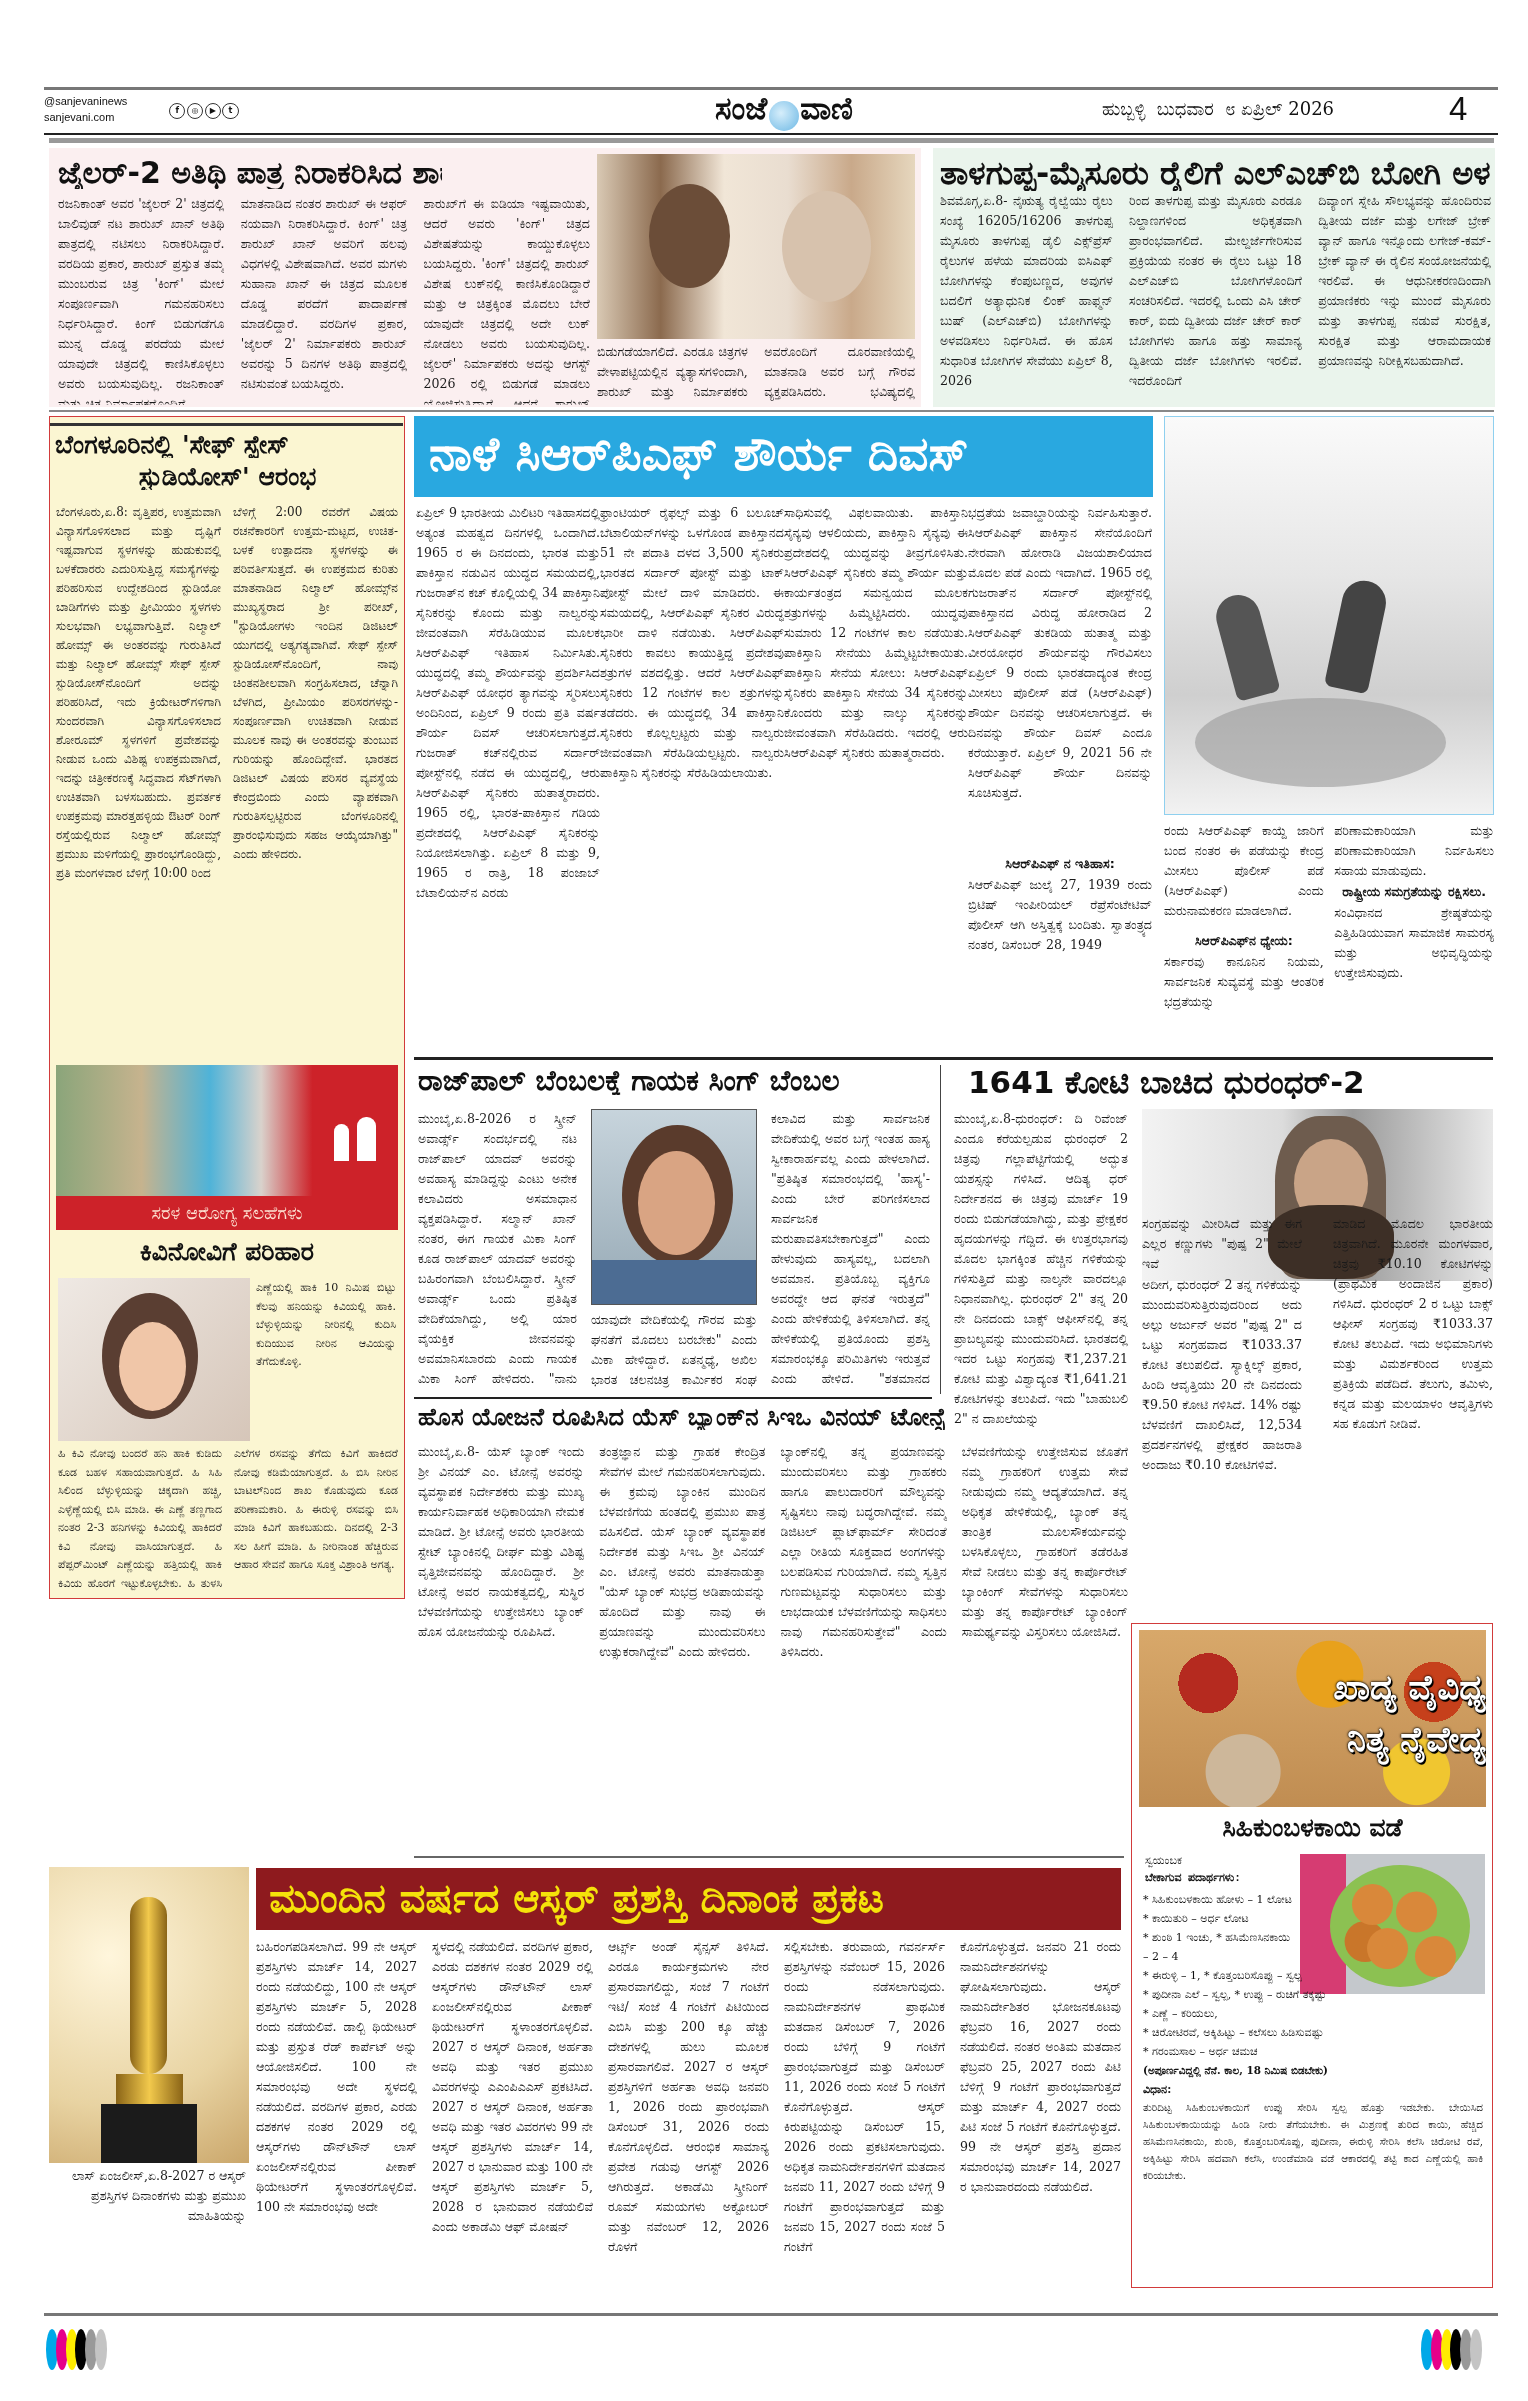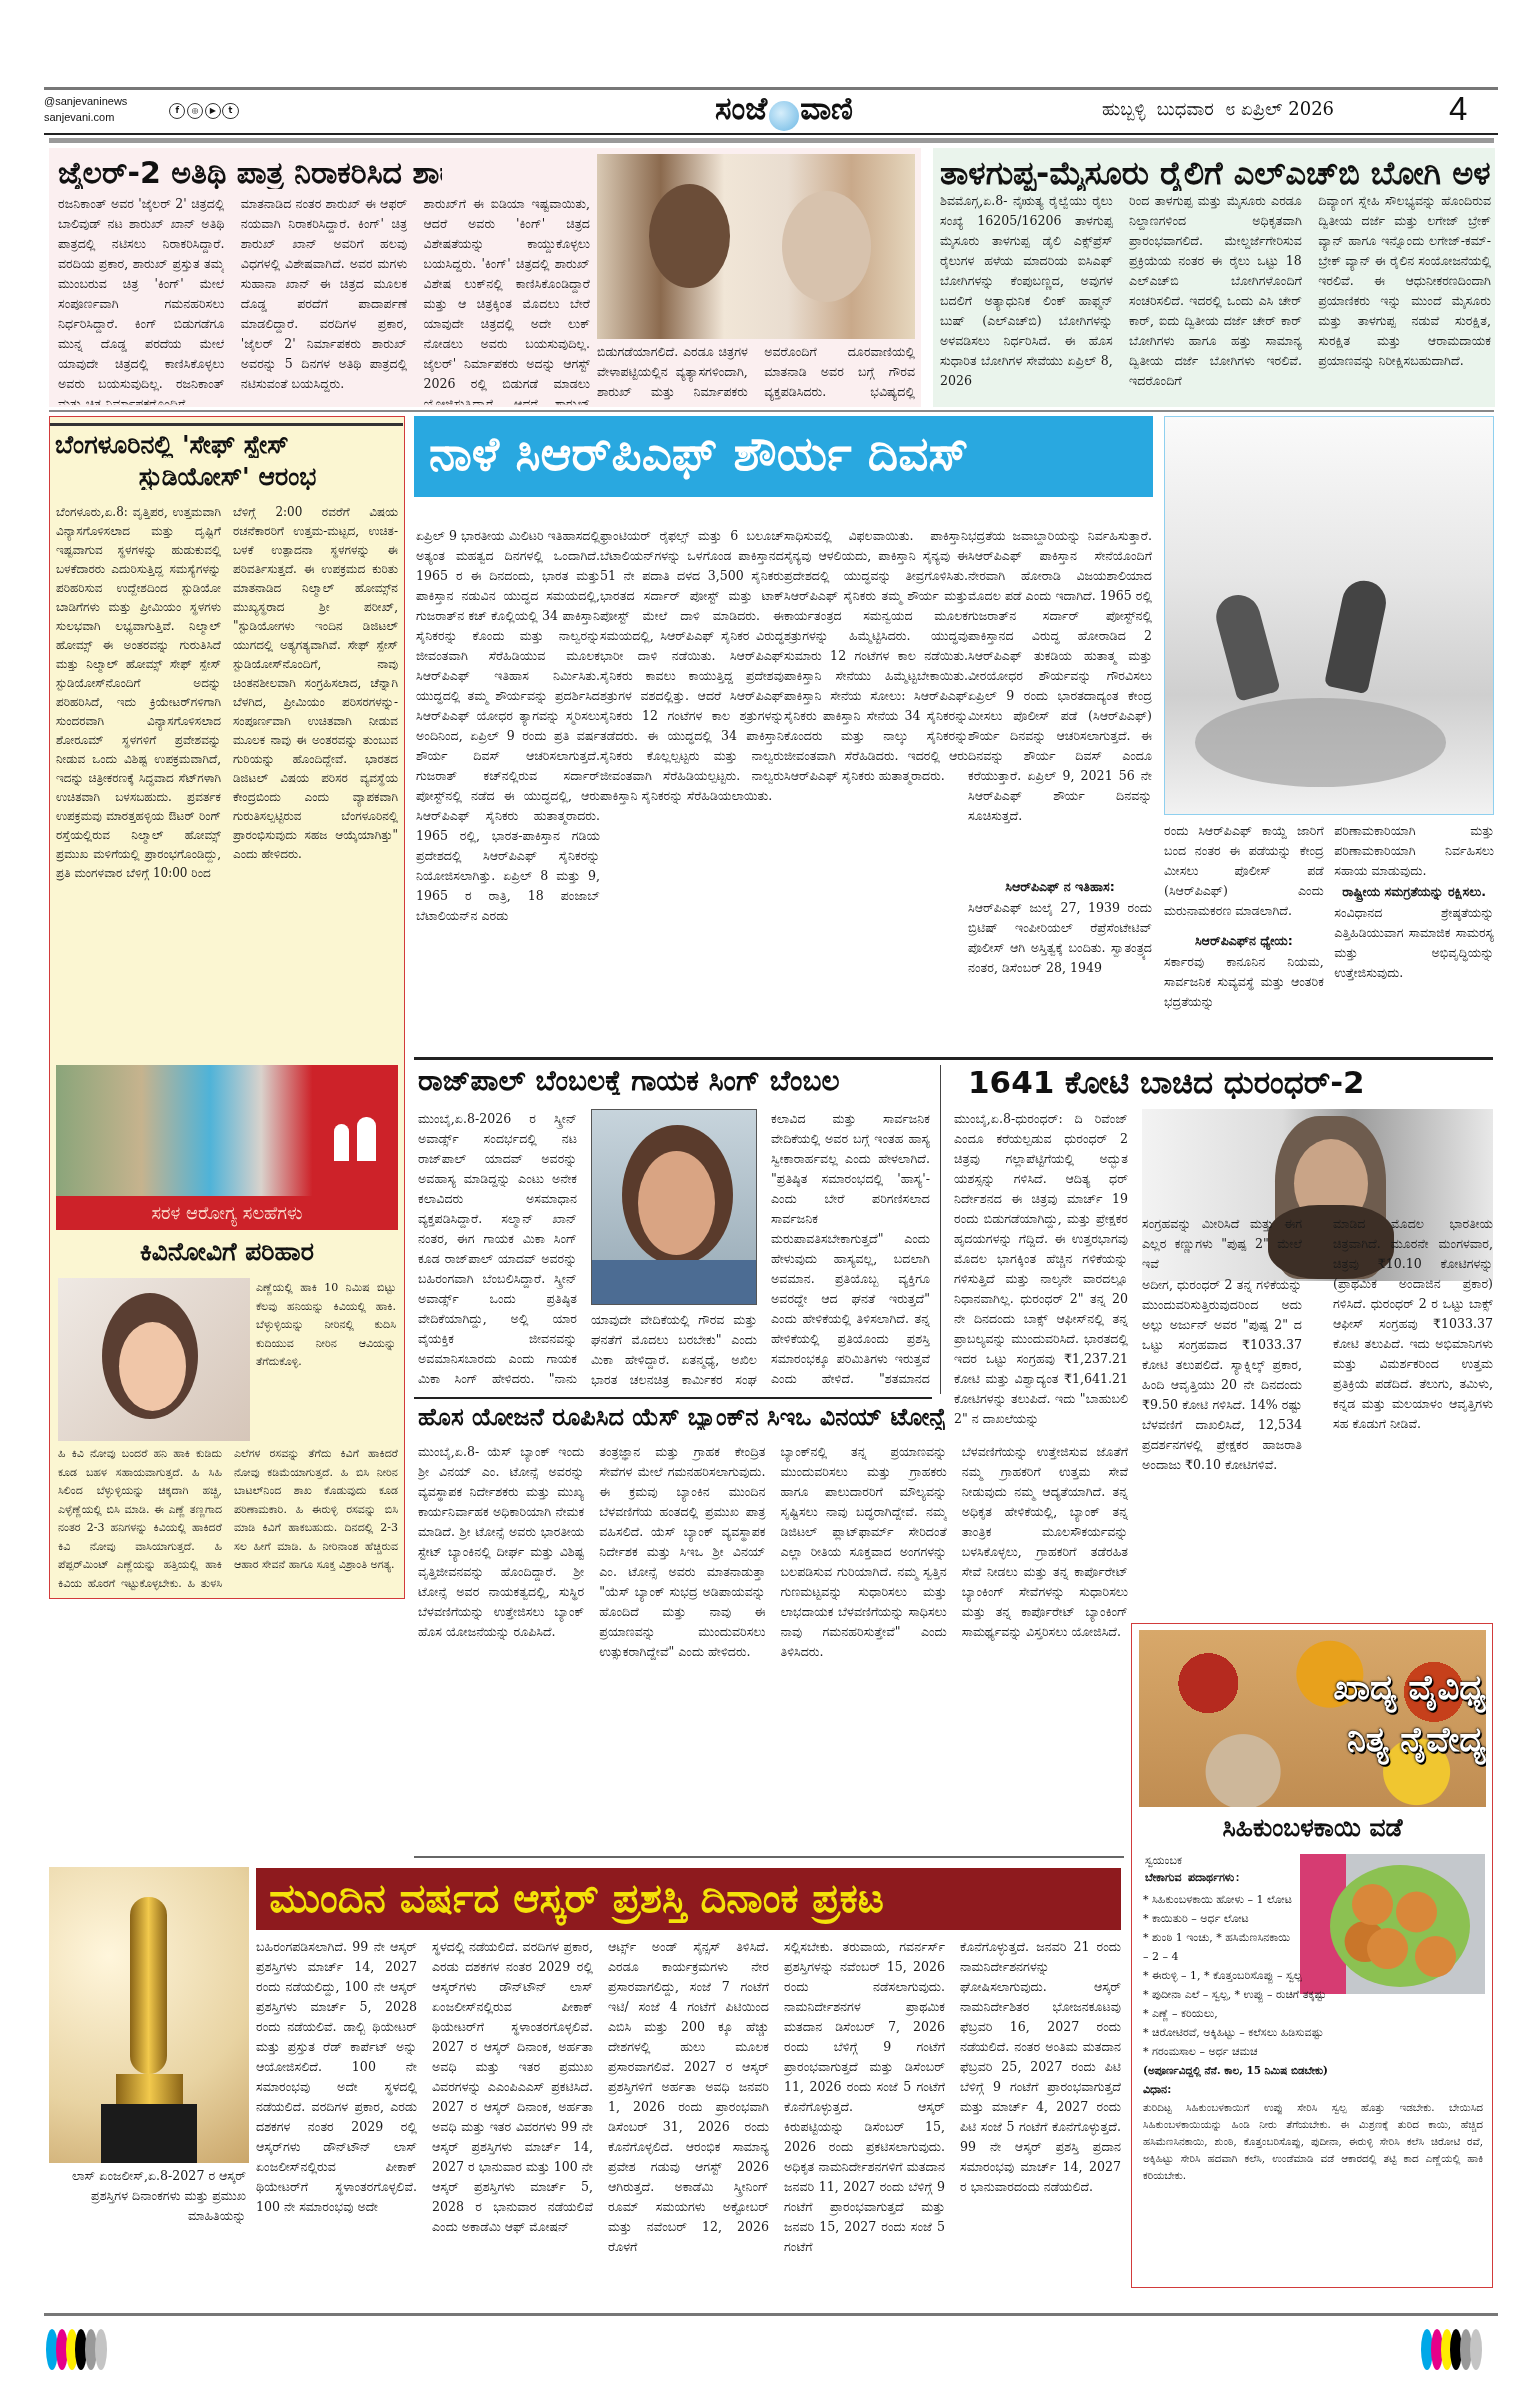--- a/index.html
+++ b/index.html
@@ -86,21 +86,21 @@
 <div class="abs photo" style="left:58px;top:1278px;width:192px;height:163px;background:linear-gradient(135deg,#efe9e4,#d6c6b9)">
   <div style="position:absolute;left:44px;top:15px;width:96px;height:126px;border-radius:50%;background:#5a3e32"></div>
   <div style="position:absolute;left:61px;top:44px;width:67px;height:89px;border-radius:50%;background:#f0c6a8"></div>
 </div>
 <div class="abs txt" style="left:256px;top:1279px;width:140px;height:163px;font-size:11px;line-height:18.5px">ಎಣ್ಣೆಯಲ್ಲಿ ಹಾಕಿ 10 ನಿಮಿಷ ಬಿಟ್ಟು ಕೆಲವು ಹನಿಯನ್ನು ಕಿವಿಯಲ್ಲಿ ಹಾಕಿ. ಬೆಳ್ಳುಳ್ಳಿಯನ್ನು ನೀರಿನಲ್ಲಿ ಕುದಿಸಿ ಕುದಿಯುವ ನೀರಿನ ಆವಿಯನ್ನು ತೆಗೆದುಕೊಳ್ಳಿ.</div>
 <div class="abs txt" style="left:58px;top:1445px;width:340px;height:148px;font-size:11px;line-height:18.5px;column-count:2;column-gap:12px">ಹಿ ಕಿವಿ ನೋವು ಬಂದರೆ ಹನಿ ಹಾಕಿ ಕುಡಿದು ಕೂಡ ಬಹಳ ಸಹಾಯವಾಗುತ್ತದೆ. ಹಿ ಸಿಹಿ ಸಿಲಿಂದ ಬೆಳ್ಳುಳ್ಳಿಯನ್ನು ಚಿಕ್ಕದಾಗಿ ಹಚ್ಚಿ, ಎಳ್ಳೆಣ್ಣೆಯಲ್ಲಿ ಬಿಸಿ ಮಾಡಿ. ಈ ಎಣ್ಣೆ ತಣ್ಣಗಾದ ನಂತರ 2-3 ಹನಿಗಳನ್ನು ಕಿವಿಯಲ್ಲಿ ಹಾಕಿದರೆ ಕಿವಿ ನೋವು ವಾಸಿಯಾಗುತ್ತದೆ. ಹಿ ಪೆಪ್ಪರ್‌ಮಿಂಟ್ ಎಣ್ಣೆಯನ್ನು ಹತ್ತಿಯಲ್ಲಿ ಹಾಕಿ ಕಿವಿಯ ಹೊರಗೆ ಇಟ್ಟುಕೊಳ್ಳಬೇಕು. ಹಿ ತುಳಸಿ ಎಲೆಗಳ ರಸವನ್ನು ತೆಗೆದು ಕಿವಿಗೆ ಹಾಕಿದರೆ ನೋವು ಕಡಿಮೆಯಾಗುತ್ತದೆ. ಹಿ ಬಿಸಿ ನೀರಿನ ಬಾಟಲ್‌ನಿಂದ ಶಾಖ ಕೊಡುವುದು ಕೂಡ ಪರಿಣಾಮಕಾರಿ. ಹಿ ಈರುಳ್ಳಿ ರಸವನ್ನು ಬಿಸಿ ಮಾಡಿ ಕಿವಿಗೆ ಹಾಕಬಹುದು. ದಿನದಲ್ಲಿ 2-3 ಸಲ ಹೀಗೆ ಮಾಡಿ. ಹಿ ನೀರಿನಾಂಶ ಹೆಚ್ಚಿರುವ ಆಹಾರ ಸೇವನೆ ಹಾಗೂ ಸೂಕ್ತ ವಿಶ್ರಾಂತಿ ಅಗತ್ಯ.</div>
 
 <div class="abs" style="left:414px;top:416px;width:739px;height:81px;background:#29a8e0">
   <div class="hd" style="color:#fff;font-size:47px;padding:13.3px 15px">ನಾಳೆ ಸಿಆರ್‌ಪಿಎಫ್ ಶೌರ್ಯ ದಿವಸ್</div>
 </div>
-<div class="abs cols" style="left:416px;top:526px;width:736px;height:532px;gap:0">
+<div class="abs cols" style="left:416px;top:503px;width:736px;height:532px;gap:0">
   <div class="txt">ಏಪ್ರಿಲ್ 9 ಭಾರತೀಯ ಮಿಲಿಟರಿ ಇತಿಹಾಸದಲ್ಲಿ ಅತ್ಯಂತ ಮಹತ್ವದ ದಿನಗಳಲ್ಲಿ ಒಂದಾಗಿದೆ. 1965 ರ ಈ ದಿನದಂದು, ಭಾರತ ಮತ್ತು ಪಾಕಿಸ್ತಾನ ನಡುವಿನ ಯುದ್ಧದ ಸಮಯದಲ್ಲಿ, ಗುಜರಾತ್‌ನ ಕಚ್ ಕೊಲ್ಲಿಯಲ್ಲಿ 34 ಪಾಕಿಸ್ತಾನಿ ಸೈನಿಕರನ್ನು ಕೊಂದು ಮತ್ತು ನಾಲ್ವರನ್ನು ಜೀವಂತವಾಗಿ ಸೆರೆಹಿಡಿಯುವ ಮೂಲಕ ಸಿಆರ್‌ಪಿಎಫ್ ಇತಿಹಾಸ ನಿರ್ಮಿಸಿತು. ಯುದ್ಧದಲ್ಲಿ ತಮ್ಮ ಶೌರ್ಯವನ್ನು ಪ್ರದರ್ಶಿಸಿದ ಸಿಆರ್‌ಪಿಎಫ್ ಯೋಧರ ತ್ಯಾಗವನ್ನು ಸ್ಮರಿಸಲು ಅಂದಿನಿಂದ, ಏಪ್ರಿಲ್ 9 ರಂದು ಪ್ರತಿ ವರ್ಷ ಶೌರ್ಯ ದಿವಸ್ ಆಚರಿಸಲಾಗುತ್ತದೆ. ಗುಜರಾತ್ ಕಚ್‌ನಲ್ಲಿರುವ ಸರ್ದಾರ್ ಪೋಸ್ಟ್‌ನಲ್ಲಿ ನಡೆದ ಈ ಯುದ್ಧದಲ್ಲಿ, ಆರು ಸಿಆರ್‌ಪಿಎಫ್ ಸೈನಿಕರು ಹುತಾತ್ಮರಾದರು. 1965 ರಲ್ಲಿ, ಭಾರತ-ಪಾಕಿಸ್ತಾನ ಗಡಿಯ ಪ್ರದೇಶದಲ್ಲಿ ಸಿಆರ್‌ಪಿಎಫ್ ಸೈನಿಕರನ್ನು ನಿಯೋಜಿಸಲಾಗಿತ್ತು. ಏಪ್ರಿಲ್ 8 ಮತ್ತು 9, 1965 ರ ರಾತ್ರಿ, 18 ಪಂಜಾಬ್ ಬೆಟಾಲಿಯನ್‌ನ ಎರಡು</div>
   <div class="txt">ಫ್ರಾಂಟಿಯರ್ ರೈಫಲ್ಸ್ ಮತ್ತು 6 ಬಲೂಚ್ ಬೆಟಾಲಿಯನ್‌ಗಳನ್ನು ಒಳಗೊಂಡ ಪಾಕಿಸ್ತಾನದ 51 ನೇ ಪದಾತಿ ದಳದ 3,500 ಸೈನಿಕರು ಭಾರತದ ಸರ್ದಾರ್ ಪೋಸ್ಟ್ ಮತ್ತು ಟಾಕ್ ಪೋಸ್ಟ್ ಮೇಲೆ ದಾಳಿ ಮಾಡಿದರು. ಈ ಸಮಯದಲ್ಲಿ, ಸಿಆರ್‌ಪಿಎಫ್ ಸೈನಿಕರ ವಿರುದ್ಧ ಭಾರೀ ದಾಳಿ ನಡೆಯಿತು. ಸಿಆರ್‌ಪಿಎಫ್ ಸೈನಿಕರು ಕಾವಲು ಕಾಯುತ್ತಿದ್ದ ಪ್ರದೇಶವು ಶತ್ರುಗಳ ವಶದಲ್ಲಿತ್ತು. ಆದರೆ ಸಿಆರ್‌ಪಿಎಫ್ ಸೈನಿಕರು 12 ಗಂಟೆಗಳ ಕಾಲ ಶತ್ರುಗಳನ್ನು ತಡೆದರು. ಈ ಯುದ್ಧದಲ್ಲಿ 34 ಪಾಕಿಸ್ತಾನಿ ಸೈನಿಕರು ಕೊಲ್ಲಲ್ಪಟ್ಟರು ಮತ್ತು ನಾಲ್ವರು ಜೀವಂತವಾಗಿ ಸೆರೆಹಿಡಿಯಲ್ಪಟ್ಟರು. ನಾಲ್ವರು ಪಾಕಿಸ್ತಾನಿ ಸೈನಿಕರನ್ನು ಸೆರೆಹಿಡಿಯಲಾಯಿತು.</div>
   <div class="txt">ಸಾಧಿಸುವಲ್ಲಿ ವಿಫಲವಾಯಿತು. ಪಾಕಿಸ್ತಾನಿ ಸೈನ್ಯವು ಆಳಲಿಯದು, ಪಾಕಿಸ್ತಾನಿ ಸೈನ್ಯವು ಈ ಪ್ರದೇಶದಲ್ಲಿ ಯುದ್ಧವನ್ನು ತೀವ್ರಗೊಳಿಸಿತು. ಸಿಆರ್‌ಪಿಎಫ್ ಸೈನಿಕರು ತಮ್ಮ ಶೌರ್ಯ ಮತ್ತು ಕಾರ್ಯತಂತ್ರದ ಸಮನ್ವಯದ ಮೂಲಕ ಶತ್ರುಗಳನ್ನು ಹಿಮ್ಮೆಟ್ಟಿಸಿದರು. ಯುದ್ಧವು ಸುಮಾರು 12 ಗಂಟೆಗಳ ಕಾಲ ನಡೆಯಿತು. ಪಾಕಿಸ್ತಾನಿ ಸೇನೆಯು ಹಿಮ್ಮೆಟ್ಟಬೇಕಾಯಿತು. ಪಾಕಿಸ್ತಾನಿ ಸೇನೆಯ ಸೋಲು: ಸಿಆರ್‌ಪಿಎಫ್ ಸೈನಿಕರು ಪಾಕಿಸ್ತಾನಿ ಸೇನೆಯ 34 ಸೈನಿಕರನ್ನು ಕೊಂದರು ಮತ್ತು ನಾಲ್ಕು ಸೈನಿಕರನ್ನು ಜೀವಂತವಾಗಿ ಸೆರೆಹಿಡಿದರು. ಇದರಲ್ಲಿ ಆರು ಸಿಆರ್‌ಪಿಎಫ್ ಸೈನಿಕರು ಹುತಾತ್ಮರಾದರು.</div>
   <div>
     <div class="txt" style="height:347px">ಭದ್ರತೆಯ ಜವಾಬ್ದಾರಿಯನ್ನು ನಿರ್ವಹಿಸುತ್ತಾರೆ. ಸಿಆರ್‌ಪಿಎಫ್ ಪಾಕಿಸ್ತಾನ ಸೇನೆಯೊಂದಿಗೆ ನೇರವಾಗಿ ಹೋರಾಡಿ ವಿಜಯಶಾಲಿಯಾದ ಮೊದಲ ಪಡೆ ಎಂದು ಇದಾಗಿದೆ. 1965 ರಲ್ಲಿ ಗುಜರಾತ್‌ನ ಸರ್ದಾರ್ ಪೋಸ್ಟ್‌ನಲ್ಲಿ ಪಾಕಿಸ್ತಾನದ ವಿರುದ್ಧ ಹೋರಾಡಿದ 2 ಸಿಆರ್‌ಪಿಎಫ್ ತುಕಡಿಯ ಹುತಾತ್ಮ ಮತ್ತು ವೀರಯೋಧರ ಶೌರ್ಯವನ್ನು ಗೌರವಿಸಲು ಏಪ್ರಿಲ್ 9 ರಂದು ಭಾರತದಾದ್ಯಂತ ಕೇಂದ್ರ ಮೀಸಲು ಪೊಲೀಸ್ ಪಡೆ (ಸಿಆರ್‌ಪಿಎಫ್) ಶೌರ್ಯ ದಿನವನ್ನು ಆಚರಿಸಲಾಗುತ್ತದೆ. ಈ ದಿನವನ್ನು ಶೌರ್ಯ ದಿವಸ್ ಎಂದೂ ಕರೆಯುತ್ತಾರೆ. ಏಪ್ರಿಲ್ 9, 2021 56 ನೇ ಸಿಆರ್‌ಪಿಎಫ್ ಶೌರ್ಯ ದಿನವನ್ನು ಸೂಚಿಸುತ್ತದೆ.</div>
     <div class="sub" style="margin:6px 0 3px">ಸಿಆರ್‌ಪಿಎಫ್ ನ ಇತಿಹಾಸ:</div>
     <div class="txt">ಸಿಆರ್‌ಪಿಎಫ್ ಜುಲೈ 27, 1939 ರಂದು ಬ್ರಿಟಿಷ್ ಇಂಪೀರಿಯಲ್ ರೆಪ್ರೆಸೆಂಟೇಟಿವ್ ಪೊಲೀಸ್ ಆಗಿ ಅಸ್ತಿತ್ವಕ್ಕೆ ಬಂದಿತು. ಸ್ವಾತಂತ್ರ್ಯದ ನಂತರ, ಡಿಸೆಂಬರ್ 28, 1949</div>
   </div>
 </div>
 <div class="abs photo" style="left:1164px;top:416px;width:330px;height:399px;background:linear-gradient(180deg,#fafafa 0%,#e6e6e6 40%,#cfcfcf 70%,#f2f2f2 100%);border:1.5px solid #8fd0ef">
@@ -171,21 +171,21 @@
 </div>
 <div class="abs" style="left:1143px;top:1890px;width:340px;font-size:11px;line-height:19px;font-family:'DejaVu Serif',serif">
   <div style="width:152px">* ಸಿಹಿಕುಂಬಳಕಾಯಿ ಹೋಳು – 1 ಲೋಟ</div>
   <div style="width:152px">* ಕಾಯಿತುರಿ – ಅರ್ಧ ಲೋಟ</div>
   <div style="width:152px">* ಶುಂಠಿ 1 ಇಂಚು, * ಹಸಿಮೆಣಸಿನಕಾಯಿ – 2 – 4</div>
   <div>* ಈರುಳ್ಳಿ – 1, * ಕೊತ್ತಂಬರಿಸೊಪ್ಪು – ಸ್ವಲ್ಪ</div>
   <div>* ಪುದೀನಾ ಎಲೆ – ಸ್ವಲ್ಪ, * ಉಪ್ಪು – ರುಚಿಗೆ ತಕ್ಕಷ್ಟು</div>
   <div>* ಎಣ್ಣೆ – ಕರಿಯಲು,</div>
   <div>* ಚಿರೋಟಿರವೆ, ಅಕ್ಕಿಹಿಟ್ಟು – ಕಲೆಸಲು ಹಿಡಿಸುವಷ್ಟು</div>
   <div>* ಗರಂಮಸಾಲ – ಅರ್ಧ ಚಮಚ</div>
-  <div style="font-weight:bold;font-size:10.4px">(ಅಪೂರ್ಣವಿದ್ದಲ್ಲಿ ನೆನೆ. ಕಾಲ, 15 ನಿಮಿಷ ಬಿಡಬೇಕು)</div>
+  <div style="font-weight:bold;font-size:10.4px">(ಅಪೂರ್ಣವಿದ್ದಲ್ಲಿ ನೆನೆ. ಕಾಲ, 18 ನಿಮಿಷ ಬಿಡಬೇಕು)</div>
   <div style="font-weight:bold">ವಿಧಾನ:</div>
   <div class="txt" style="font-size:10.4px;line-height:17px">ತುರಿದಿಟ್ಟ ಸಿಹಿಕುಂಬಳಕಾಯಿಗೆ ಉಪ್ಪು ಸೇರಿಸಿ ಸ್ವಲ್ಪ ಹೊತ್ತು ಇಡಬೇಕು. ಬೇಯಿಸಿದ ಸಿಹಿಕುಂಬಳಕಾಯಿಯನ್ನು ಹಿಂಡಿ ನೀರು ತೆಗೆಯಬೇಕು. ಈ ಮಿಶ್ರಣಕ್ಕೆ ತುರಿದ ಕಾಯಿ, ಹೆಚ್ಚಿದ ಹಸಿಮೆಣಸಿನಕಾಯಿ, ಶುಂಠಿ, ಕೊತ್ತಂಬರಿಸೊಪ್ಪು, ಪುದೀನಾ, ಈರುಳ್ಳಿ ಸೇರಿಸಿ ಕಲೆಸಿ ಚಿರೋಟಿ ರವೆ, ಅಕ್ಕಿಹಿಟ್ಟು ಸೇರಿಸಿ ಹದವಾಗಿ ಕಲೆಸಿ, ಉಂಡೆಮಾಡಿ ವಡೆ ಆಕಾರದಲ್ಲಿ ತಟ್ಟಿ ಕಾದ ಎಣ್ಣೆಯಲ್ಲಿ ಹಾಕಿ ಕರಿಯಬೇಕು.</div>
 </div>
 
 <div class="abs" style="left:414px;top:1856px;width:710px;height:2.2px;background:#666"></div>
 <div class="abs photo" style="left:49px;top:1867px;width:200px;height:296px;background:radial-gradient(circle at 30% 30%,#fff6dc,#e8d3a2 60%,#caa66a)">
   <div style="position:absolute;left:81px;top:30px;width:37px;height:177px;border-radius:18px;background:linear-gradient(90deg,#8a6417,#f2c94c,#8a6417)"></div>
   <div style="position:absolute;left:67px;top:207px;width:67px;height:30px;background:linear-gradient(90deg,#8a6417,#f2c94c,#8a6417)"></div>
   <div style="position:absolute;left:52px;top:237px;width:96px;height:59px;background:#1b1b1b"></div>
 </div>

